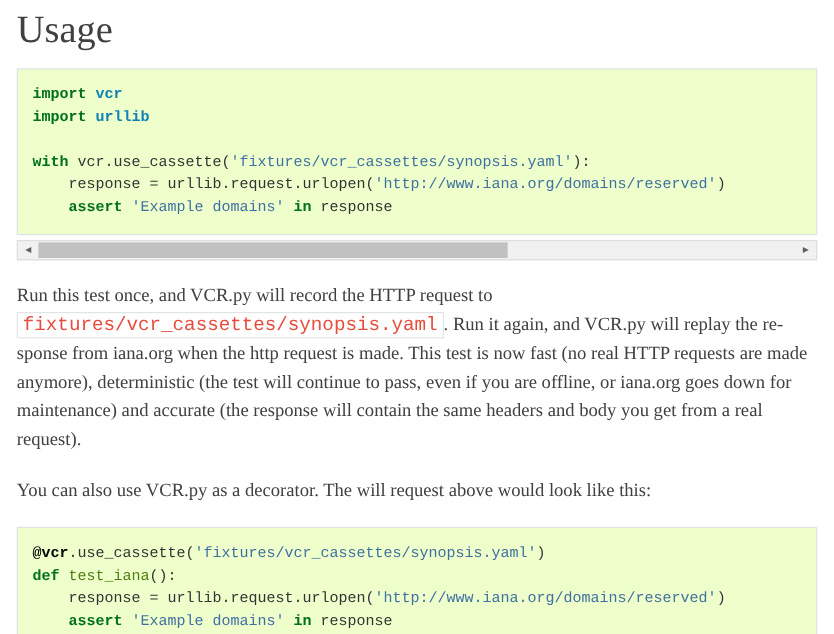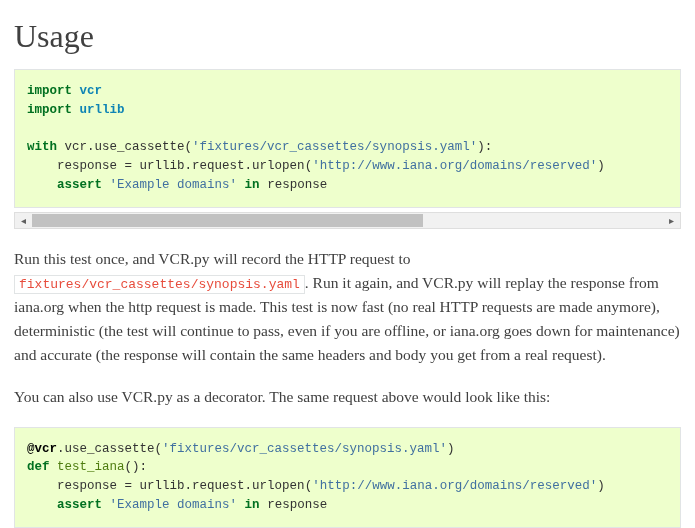--- a/index.html
+++ b/index.html
@@ -12,21 +12,21 @@
     width: 695px;
   }
   .container {
     padding: 0 14px 14px 14px;
   }
   h1 {
     font-family: Georgia, serif;
     font-weight: normal;
     font-size: 32px;
     color: #404040;
-    margin: 16px 0 14px 0;
+    margin: 4px 0 14px 0;
     padding-top: 2px;
   }
   .highlight {
     background: #eeffcc;
     border: 1px solid #e1e4e5;
     border-top: 1px solid #e1e4e5;
     padding: 12px 28px 12px 12px;
     overflow-x: auto;
     font-family: Consolas, 'Courier New', monospace;
     font-size: 12.5px;
@@ -69,21 +69,21 @@
     cursor: pointer;
   }
   p {
     font-size: 15.5px;
     line-height: 1.55;
     margin: 0 0 18px 0;
     color: #404040;
   }
   code.inline {
     font-family: Consolas, 'Courier New', monospace;
-    font-size: 13px;
+    font-size: 16px;
     background: #ffffff;
     border: 1px solid #e1e4e5;
     padding: 1px 4px;
     color: #e74c3c;
   }
   
   .k  { color: #007020; font-weight: bold; }   
   .nn { color: #0e84b5; font-weight: bold; }   
   .n  { color: #333333; }                      
   .p  { color: #333333; }                      
@@ -108,21 +108,21 @@
   <div class="scrollbar">
     <div class="scroll-arrow">◂</div>
     <div class="scroll-track">
       <div class="scroll-thumb"></div>
     </div>
     <div class="scroll-arrow">▸</div>
   </div>
 
   <p><span>Run this test once, and VCR.py will record the HTTP request to </span><code class="inline">fixtures/vcr_cassettes/synopsis.yaml</code><span>. Run it again, and VCR.py will replay the re­sponse from iana.org when the http request is made. This test is now fast (no real HTTP requests are made anymore), deterministic (the test will continue to pass, even if you are offline, or iana.org goes down for maintenance) and accurate (the response will con­tain the same headers and body you get from a real request).</span></p>
 
-  <p>You can also use VCR.py as a decorator. The same request above would look like this:</p>
+  <p>You can also use VCR.py as a decorator. The will request above would look like this:</p>
 
   <div class="highlight"><span class="nd">@vcr</span><span class="p">.</span><span class="n">use_cassette</span><span class="p">(</span><span class="s">'fixtures/vcr_cassettes/synopsis.yaml'</span><span class="p">)</span>
 <span class="k">def</span> <span class="nf">test_iana</span><span class="p">():</span>
     <span class="n">response</span><span class="p"> = </span><span class="n">urllib</span><span class="p">.</span><span class="n">request</span><span class="p">.</span><span class="n">urlopen</span><span class="p">(</span><span class="s">'http://www.iana.org/domains/reserved'</span><span class="p">)</span>
     <span class="k">assert</span> <span class="s">'Example domains'</span> <span class="ow">in</span> <span class="n">response</span></div>
   <div class="scrollbar" style="margin-bottom:0;">
     <div class="scroll-arrow">◂</div>
     <div class="scroll-track">
       <div class="scroll-thumb"></div>
     </div>

